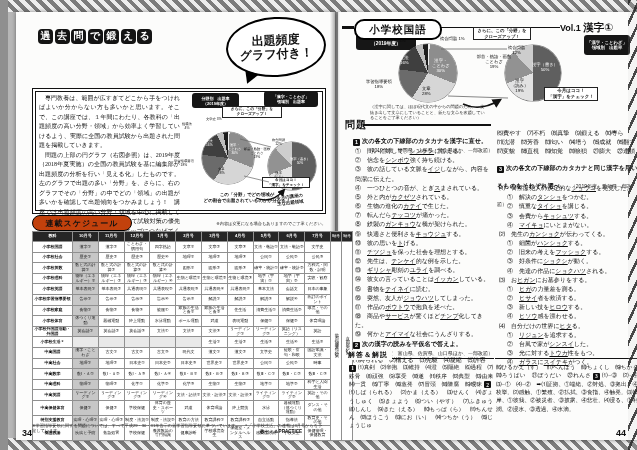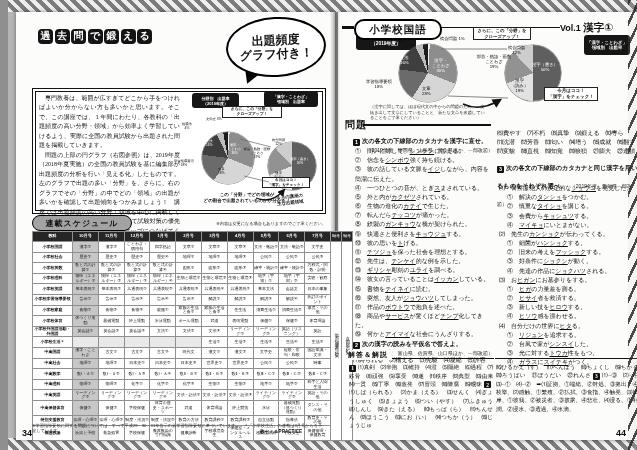--- a/index.html
+++ b/index.html
@@ -36,21 +36,21 @@
   
   .blackbox{position:absolute;background:#161616;color:#fff;border-radius:3px;display:flex;align-items:center;
     justify-content:center;text-align:center;font-weight:bold;line-height:1.25;}
   .callout{position:absolute;background:#fff;border:0.8px solid #222;text-align:center;font-weight:bold;line-height:1.3;}
   .pie{position:absolute;border-radius:50%;box-shadow:0 0 0 0.6px #777;}
   .lbl{position:absolute;font-size:4.3px;line-height:1.2;color:#0c0c0c;text-align:center;white-space:pre-line;}
   .lbl.w{color:#fff;}
   .mini .lbl{font-size:3.3px;}
   .ann{position:absolute;font-weight:bold;text-align:center;line-height:1.35;}
   
-  .pill{left:24px;top:215px;width:98px;height:14px;border:1.5px solid #000;border-radius:8px;background:#a3a3a3;
+  .pill{left:24px;top:215px;width:98px;height:14px;border:1.5px solid #000;border-radius:8px;background:#c2410c;
     display:flex;align-items:center;justify-content:center;font-weight:bold;font-size:8px;letter-spacing:1px;}
   .tiny{font-size:4.2px;color:#222;}
   #sched{position:absolute;left:24px;top:231px;width:294px;border-collapse:collapse;table-layout:fixed;
     font-size:4px;line-height:1.15;background:#fff;}
   #sched th,#sched td{border:0.5px solid #909090;padding:0 0.5px;text-align:center;overflow:hidden;}
   #sched th{background:#262626;color:#fff;font-size:4.1px;height:9px;font-weight:bold;}
   #sched td{height:9.6px;}
   #sched td.subj{font-weight:bold;}
   #sched td.first{background:#c7c7c7;}
   #sched td.empty{background:#e9e9e9;}

